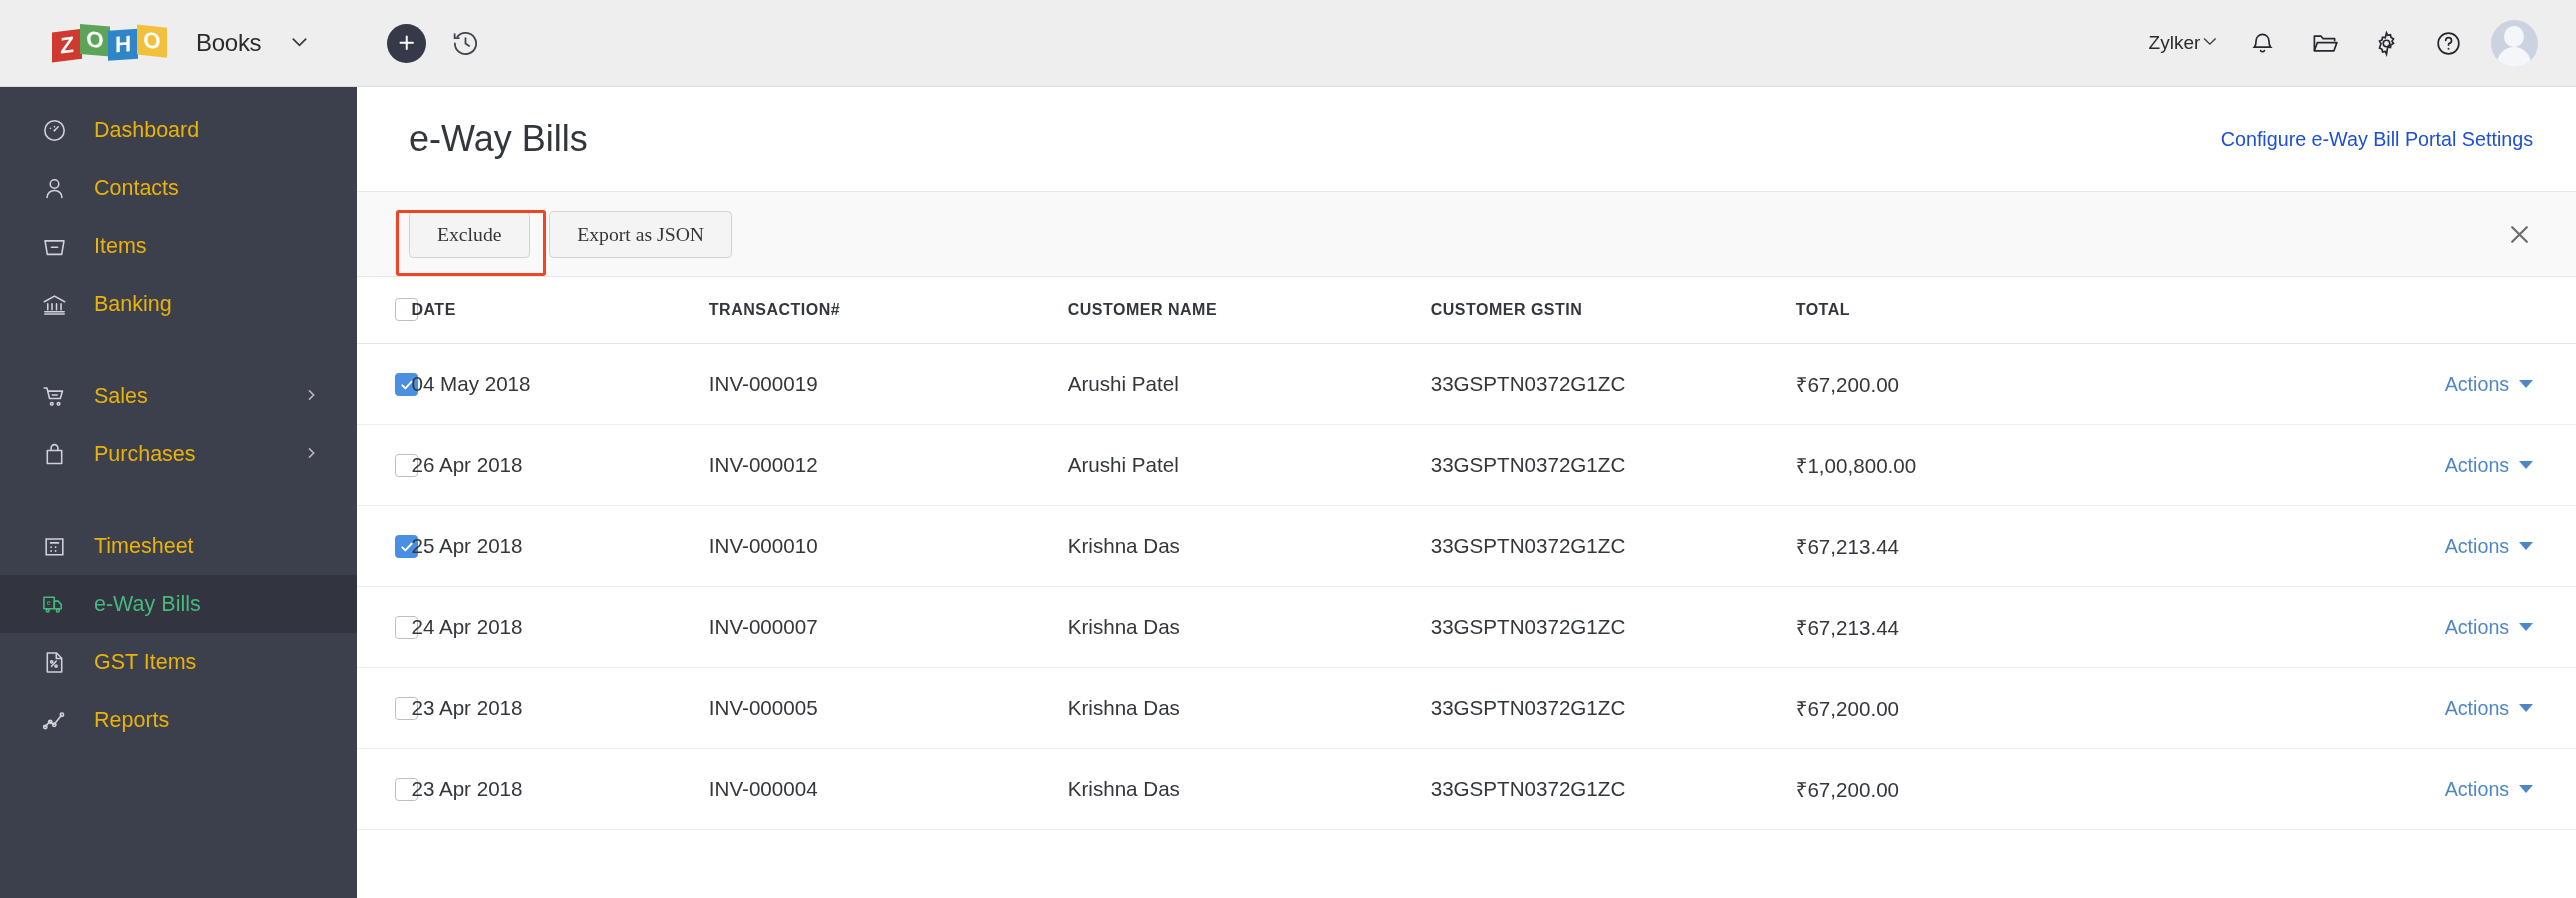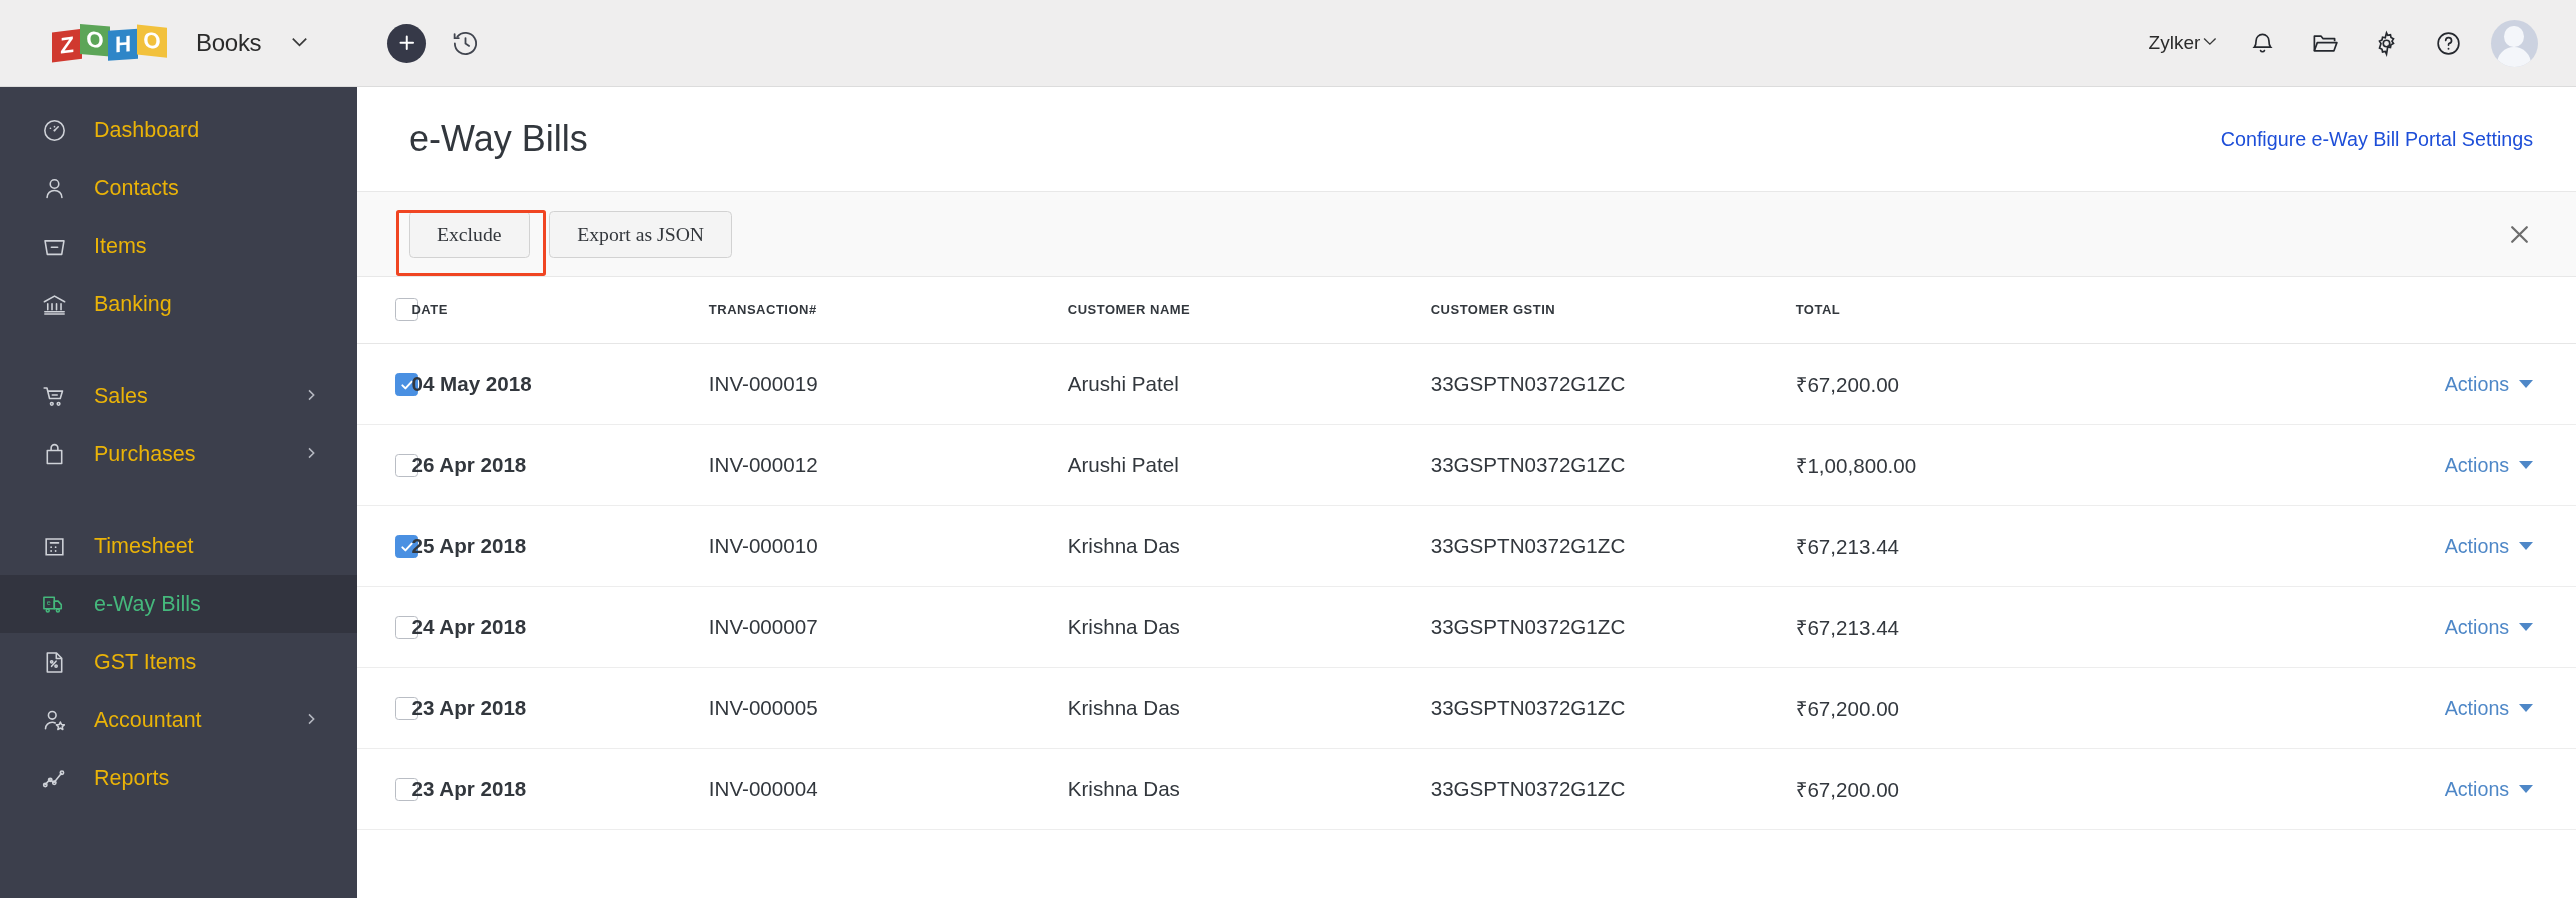--- a/index.html
+++ b/index.html
@@ -140,34 +140,34 @@
     left: 39px; top: 18px;
     width: 150px; height: 66px;
     border: 3.6px solid #f04522;
     border-radius: 2.7px;
     pointer-events: none;
   }
 
   
   .tbl { width: 100%; border-collapse: collapse; table-layout: fixed; }
   .tbl th {
-    text-align: left; font-size: 13px; font-weight: 700;
+    text-align: left; font-size: 16px; font-weight: 700;
     color: #32373d; letter-spacing: 0.5px;
     height: 66px; padding: 0;
     border-bottom: 0.9px solid #e6e6e6;
     background: #fff;
   }
   .tbl td {
     font-size: 20.6px; color: #32373d;
     height: 81px; padding: 0;
     border-bottom: 0.9px solid #ededed;
     background: #fff;
   }
   .col-cb   { width: 54px; padding-left: 38px !important; }
-  .col-date { width: 295px; font-weight: bold; }
+  .col-date { width: 295px; }
   .col-txn  { width: 356px; }
   .col-cust { width: 360px; }
   .col-gstin{ width: 362px; }
   .col-total{ width: 385px; }
   .col-act  { width: 389px; padding-right: 43px !important; text-align: right; }
 
   .cbx {
     width: 23px; height: 23px; border-radius: 3.6px;
     border: 0.9px solid #b9bdc4; background: #fff;
     display: inline-flex; align-items: center; justify-content: center;
@@ -376,35 +376,20 @@
             <path d="M5.6 3.6h8.2l4.6 4.6V20.4H5.6z"></path>
               <path d="M13.6 3.8v4.6h4.5"></path>
             <path d="M9.4 15.4l4-4.6" stroke-linecap="round"></path>
               <circle cx="9.5" cy="11.4" r="1"></circle>
               <circle cx="13.4" cy="15.2" r="1"></circle>
           </svg>
         </span>
         <span>GST Items</span>
       </div>
 
-      <div class="nav-item">
-        <span class="nv-icon">
-          <svg width="27" height="27" viewBox="0 0 24 24" fill="none" stroke="#cfd2d8" stroke-width="1.4" stroke-linecap="round" stroke-linejoin="round">
-            <circle cx="10" cy="7.4" r="3.4"></circle>
-              <path d="M4 19.4c0-3.4 2.7-5.8 6-5.8 1 0 1.9.2 2.7.6"></path>
-            <path d="M17.2 13.4l1.1 2.2 2.4.3-1.8 1.7.5 2.4-2.2-1.2-2.2 1.2.5-2.4-1.8-1.7 2.4-.3z"></path>
-          </svg>
-        </span>
-        <span>Accountant</span>
-        <span class="nv-caret">
-          <svg width="16" height="16" viewBox="0 0 24 24" fill="none" stroke="#b6b9c1" stroke-width="2.3">
-              <path d="M9 5l7 7-7 7"></path>
-            </svg>
-        </span>
-      </div>
 
       <div class="nav-item">
         <span class="nv-icon">
           <svg width="27" height="27" viewBox="0 0 24 24" fill="none" stroke="#cfd2d8" stroke-width="1.4" stroke-linecap="round" stroke-linejoin="round">
             <path d="M3.6 17.6l4.2-4.6 3.8 2.6 6.6-8.2"></path>
             <circle cx="3.8" cy="17.8" r="1.5"></circle>
               <circle cx="8.2" cy="13.2" r="1.5"></circle>
               <circle cx="11.8" cy="15.8" r="1.5"></circle>
               <circle cx="18.6" cy="6.8" r="1.5"></circle>
           </svg>

